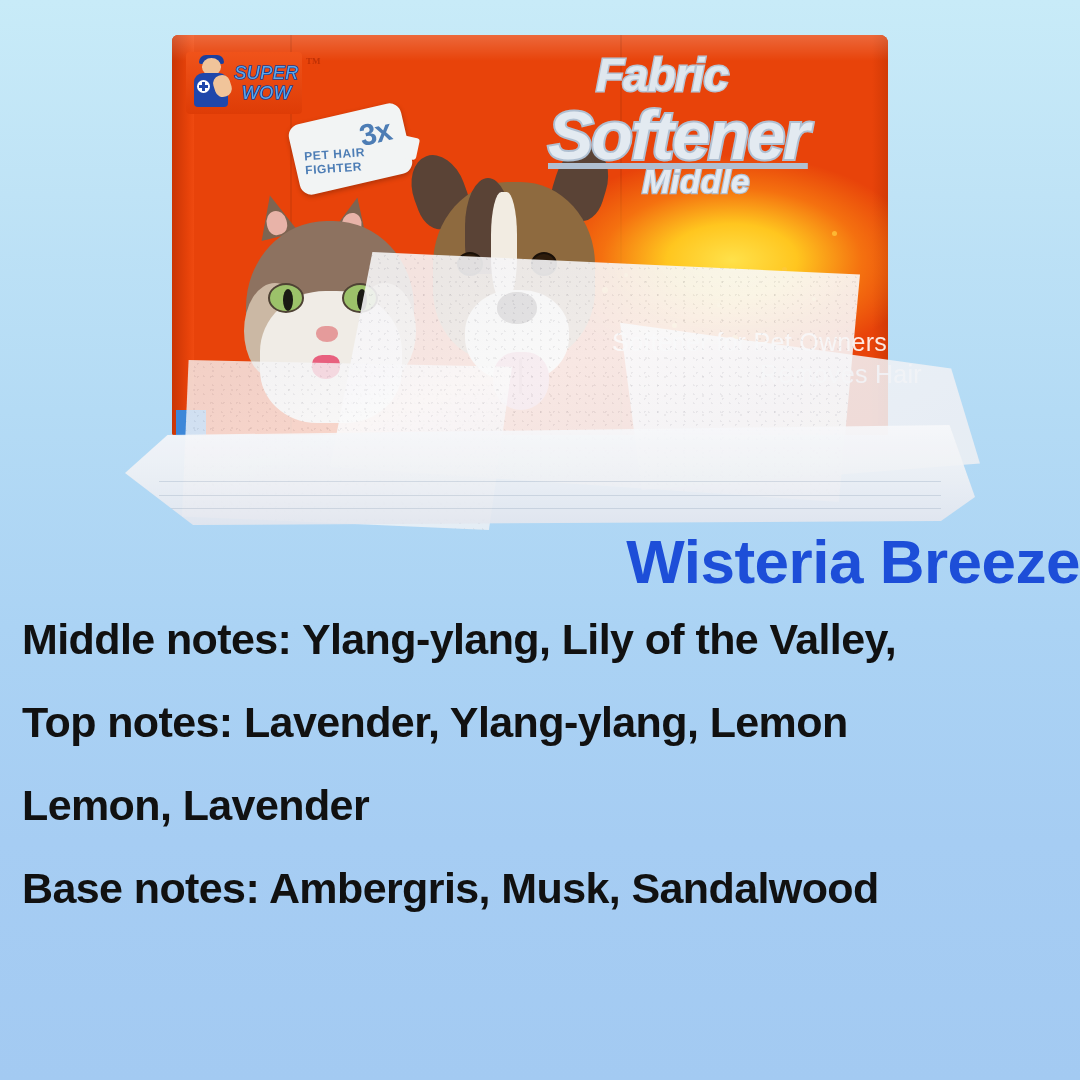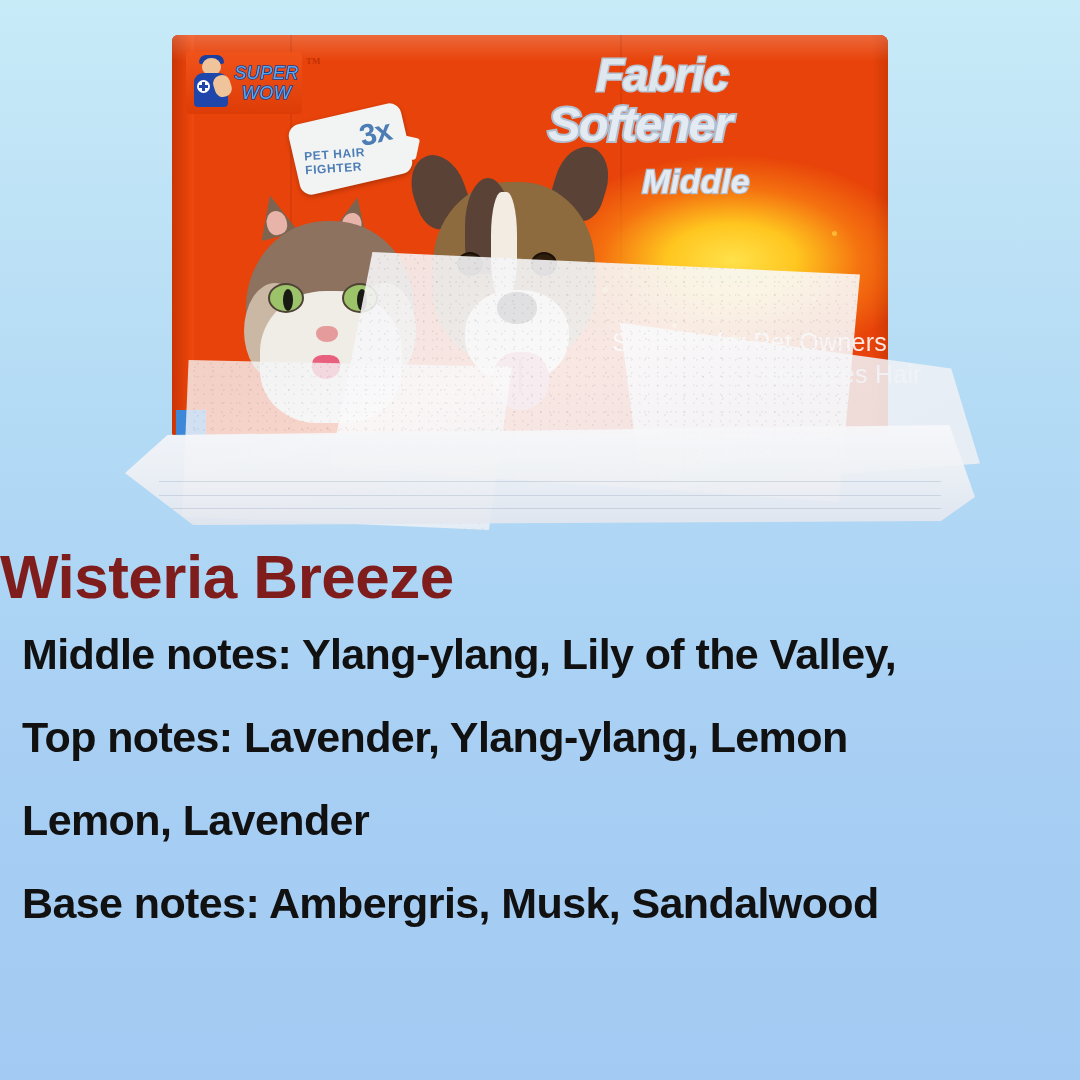--- a/index.html
+++ b/index.html
@@ -132,23 +132,24 @@
   
   .box-copy { position:absolute; left:0; top:0; width:100%; height:100%; }
   .c-fabric {
     position:absolute; left:596px; top:48px;
     font-size:46px; font-weight:bold; font-style:italic;
     color:#dfe7ee; -webkit-text-stroke:3px #b6c4d4; paint-order:stroke fill;
     letter-spacing:-1px;
   }
   .c-softener {
     position:absolute; left:548px; top:96px;
-    font-size:49px; font-weight:bold; font-style:italic;
+    font-size:68px; font-weight:bold; font-style:italic;
     color:#e3eaf1; -webkit-text-stroke:4px #b0c0d2; paint-order:stroke fill;
     letter-spacing:-2px;
+    text-decoration:underline;
   }
   .c-sheets {
     position:absolute; left:642px; top:162px;
     font-size:34px; font-weight:bold; font-style:italic;
     color:#e3eaf1; -webkit-text-stroke:2.5px #b0c0d2; paint-order:stroke fill;
   }
   .c-guard {
     position:absolute; left:551px; top:196px;
     font-size:25px; font-weight:bold; font-style:italic;
     color:#f0f2f2; letter-spacing:.5px;
@@ -197,22 +198,22 @@
   .sheet-fold {
     left:620px; top:300px; width:360px; height:190px;
     clip-path:polygon(0% 12%, 92% 36%, 100% 86%, 6% 100%);
     opacity:.88;
     background:linear-gradient(150deg,#f6f7f9 0%, #eceef3 100%);
   }
 
   
   #scent-block { position:absolute; left:0; top:520px; width:1080px; }
   .scent-title {
-    text-align:left; font-size:62px; font-weight:bold; color:#7f1d1d;
-    letter-spacing:-.5px; margin-top:24px; line-height:1.05;
+    text-align:right; font-size:62px; font-weight:bold; color:#1d4ed8;
+    letter-spacing:-.5px; margin-top:9px; line-height:1.05;
   }
   .notes { margin-top:24px; padding:0 20px 0 22px; }
   .note-line {
     font-size:43px; font-weight:bold; color:#111;
     line-height:1.0; margin-bottom:40px; letter-spacing:-.6px;
     white-space:nowrap;
   }
   .note-line:last-child { margin-bottom:8px; }
 </style>
 </head>

